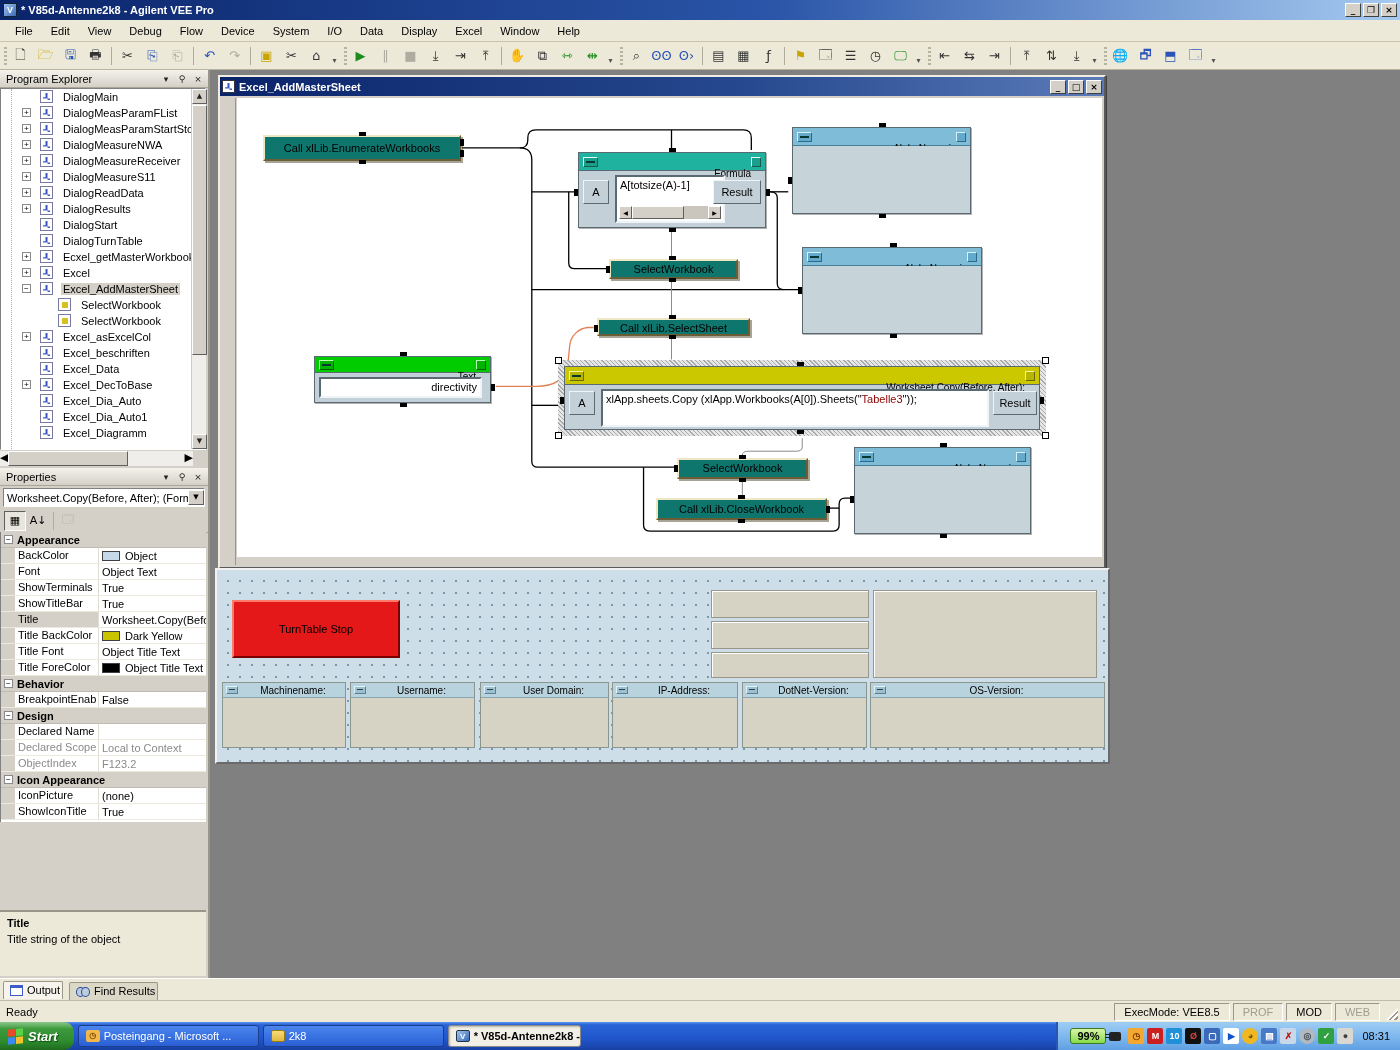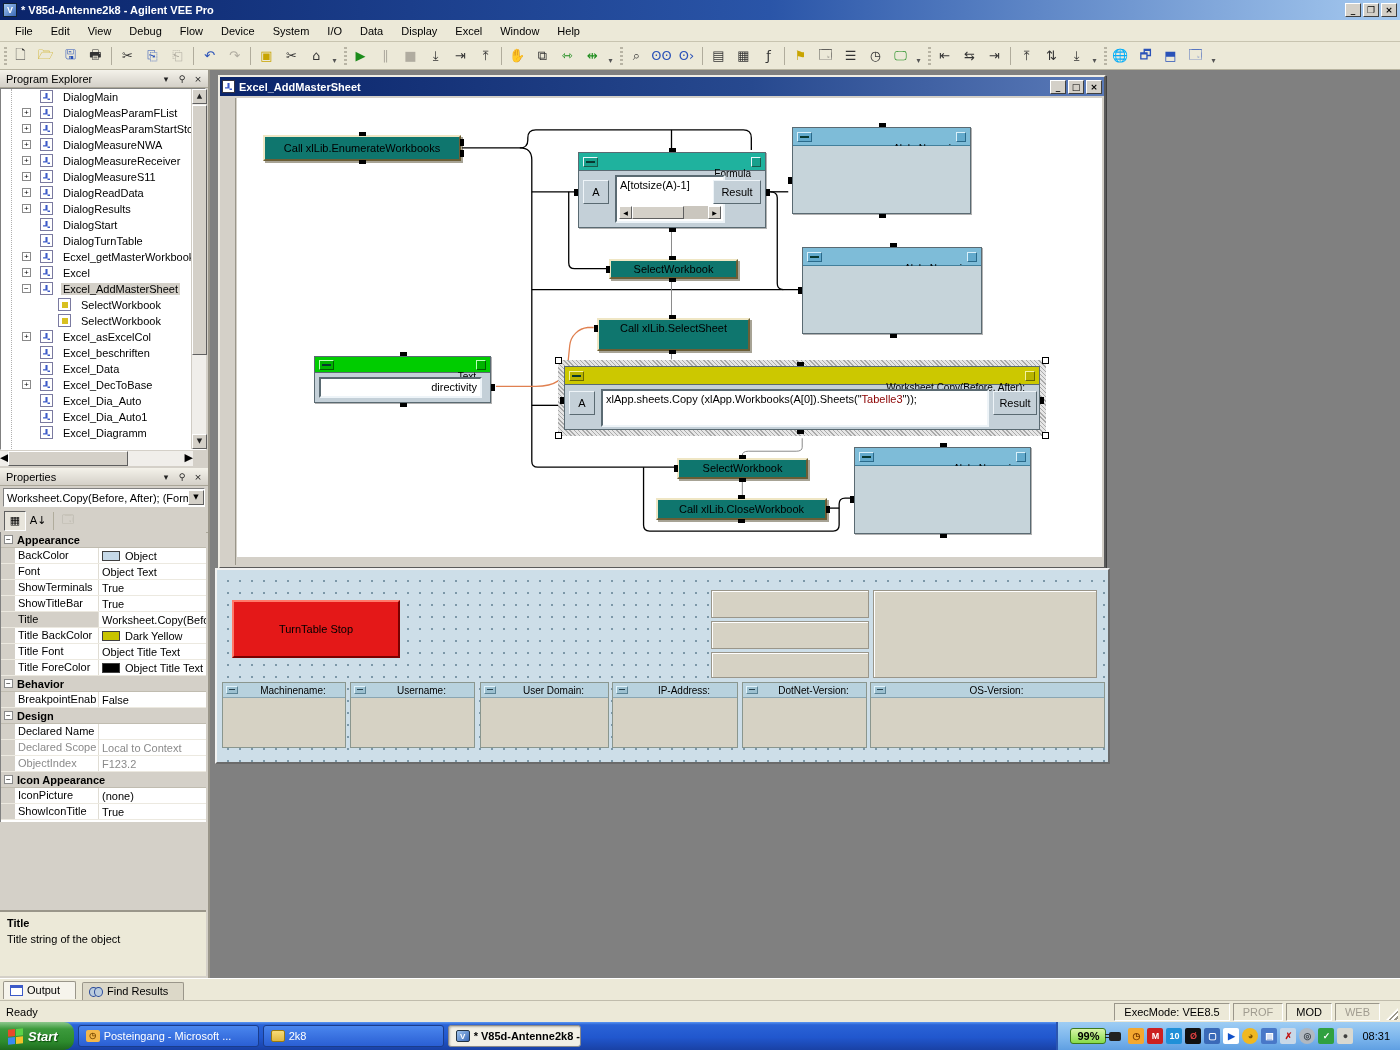--- a/index.html
+++ b/index.html
@@ -148,21 +148,21 @@
     border:2px solid; border-color:#ff7a6a #7a0000 #7a0000 #ff7a6a; display:flex; align-items:center; justify-content:center; }
   .bb { position:absolute; background:#d6d2c4; border:1px solid #9a968a; box-shadow:inset 1px 1px 0 #fff; }
   .fbox { position:absolute; top:112px; height:66px; background:#d6d2c4; border:1px solid #8a968e; }
   .fhd { height:15px; background:#b8d2de; border-bottom:1px solid #8aa6b2; display:flex; align-items:center; }
   .fhd .m { width:12px; height:8px; margin:0 3px; background:#9cc0d0; border:1px solid; border-color:#e0f2fa #5a8294 #5a8294 #e0f2fa; position:relative; }
   .fhd .m::after { content:""; position:absolute; left:2px; top:2px; right:2px; height:1px; background:#26404c; }
   .fhd .t { flex:1; text-align:center; font-size:10px; }
 
   
   #btabs { position:absolute; left:0; top:978px; width:1400px; height:22px; background:#ece9d8; border-top:1px solid #fff; }
-  .btab { display:inline-flex; align-items:center; gap:4px; margin:2px 0 0 3px; padding:2px 15px 3px 6px;
+  .btab { display:inline-flex; align-items:center; gap:4px; margin:2px 0 0 3px; padding:2px 2px 3px 6px;
     border:1px solid #9a968a; border-bottom:none; border-radius:2px 2px 0 0; background:#dcd8c8; }
   .btab.on { background:#f6f4ec; }
   .oicon { width:13px; height:11px; border:1px solid #3c5ac8; background:#fff;
     background-image:linear-gradient(#3c5ac8 2px,transparent 2px); }
   .ficon { width:14px; height:9px; position:relative; }
   .ficon::before,.ficon::after { content:""; position:absolute; top:0; width:7px; height:8px; border:1px solid #2a4a9a; border-radius:50%; background:#bcd; }
   .ficon::after { right:0; }
 
   #statusbar { position:absolute; left:0; top:1000px; width:1400px; height:22px; background:#ece9d8; border-top:1px solid #c0bcac;
     display:flex; align-items:center; padding:0 20px 0 6px; }
@@ -573,21 +573,21 @@
         <span class="pin v" style="left:-5px;top:39px"></span>
       </div>
 
       <div class="tanblk" style="left:372px;top:161px;width:129px;height:20px;line-height:16px;">
         <span>SelectWorkbook</span>
         <span class="pin h" style="left:58px;top:-5px"></span>
         <span class="pin h" style="left:58px;bottom:-5px"></span>
         <span class="pin v" style="left:-5px;top:5px"></span>
       </div>
 
-      <div class="tanblk" style="left:360px;top:220px;width:153px;height:33px;line-height:17px;">
+      <div class="tanblk" style="left:360px;top:220px;width:153px;height:18px;line-height:17px;">
         <span>Call xlLib.SelectSheet</span>
         <span class="pin h" style="left:70px;top:-5px"></span>
         <span class="pin h" style="left:70px;bottom:-5px"></span>
         <span class="pin v" style="left:-5px;top:5px"></span>
       </div>
 
       <div class="vblk" style="left:77px;top:258px;width:177px;height:47px;">
         <div class="vtb tb-grn" style="height:16px">
             <span class="mn"></span>
           <span class="t">Text</span>

